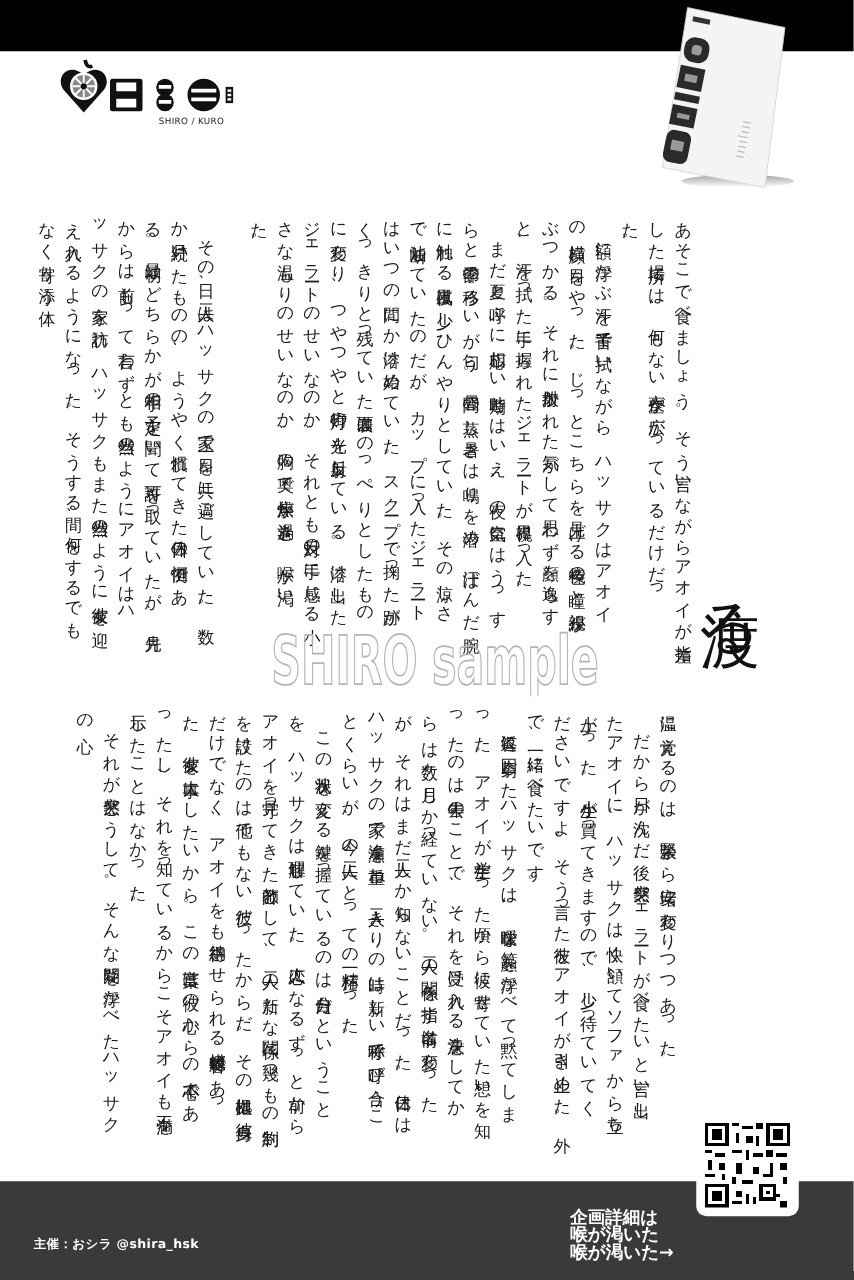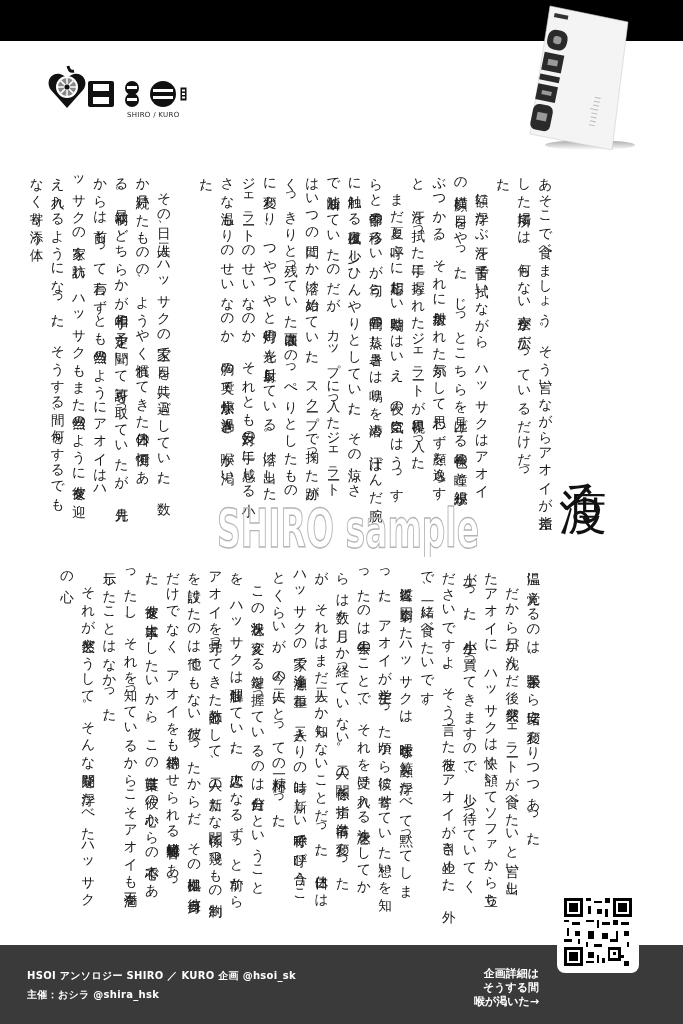--- a/index.html
+++ b/index.html
@@ -1,21 +1,21 @@
 <!DOCTYPE html>
 <html><head>
   <meta charset="utf-8">
   <style>
     * { margin: 0; padding: 0; box-sizing: border-box; }
     html, body { width: 683px; height: 1024px; overflow: hidden; background: #ffffff; }
     body { position: relative; font-family: "DejaVu Serif", "Liberation Serif", serif; color: #1a1a1a; }
 
     .top-band { position: absolute; left: 0; top: 0; width: 683px; height: 41px; background: #000000; }
 
-    .logo { position: absolute; left: 47px; top: 62px; width: 150px; height: 60px; text-align: right; }
+    .logo { position: absolute; left: 47px; top: 44px; width: 150px; height: 60px; text-align: right; }
     .logo-mark { position: absolute; left: 0; top: 0; }
     .logo-letters { position: absolute; left: 40px; top: 18px; display: flex; gap: 3px; }
     .logo-letter { display: inline-block; width: 28px; height: 28px; }
     .logo-sub { position: absolute; left: 80px; top: 49px; font-family: "DejaVu Sans", sans-serif; font-size: 7px; letter-spacing: 0.3px; color: #222; white-space: nowrap; }
 
     .book { position: absolute; left: 520px; top: 2px; width: 125px; height: 148px; }
 
     .body-block { position: absolute; top: 168px; height: 340px; writing-mode: vertical-rl; font-size: 13.6px; line-height: 21.2px; letter-spacing: 1.3px; }
     .body-block p { text-indent: 0; }
     .block-upper { left: 72px; width: 484px; }
@@ -23,21 +23,21 @@
 
     .title { position: absolute; left: 556px; top: 448px; writing-mode: vertical-rl; font-family: "DejaVu Sans", sans-serif; font-size: 48px; line-height: 56px; color: #111; }
 
     .watermark { position: absolute; left: 213px; top: 495px; width: 270px; height: 62px; }
 
     .qr-box { position: absolute; left: 557px; top: 891px; width: 82px; height: 82px; background: #ffffff; border-radius: 8px; z-index: 3; padding: 7px; }
 
     .footer { position: absolute; left: 0; top: 945px; width: 683px; height: 79px; background: #3a3a3a; color: #ffffff; font-family: "DejaVu Sans", sans-serif; font-weight: bold; }
     .footer-line1 { position: absolute; left: 27px; top: 24px; font-size: 10px; letter-spacing: 0.3px; white-space: nowrap; }
     .footer-line2 { position: absolute; left: 27px; top: 43px; font-size: 10px; letter-spacing: 0.3px; white-space: nowrap; }
-    .footer-cta { position: absolute; right: 144px; top: 22px; text-align: right; font-size: 11px; line-height: 14px; white-space: nowrap; }
+    .footer-cta { position: absolute; right: 144px; top: 22px; text-align: left; font-size: 14px; line-height: 14px; white-space: nowrap; }
   </style>
 </head>
 <body>
 
 <div class="top-band"></div>
 
 <div class="logo">
   <svg class="logo-mark" width="40" height="48" viewBox="0 0 40 48">
     <path d="M21 4 C22 8 23 10 27 9" stroke="#111" stroke-width="3" fill="none"></path>
     <path d="M20 46 L4 28 C-2 20 4 10 13 12 C16 13 18 14 20 16 C22 14 24 13 27 12 C36 10 42 20 36 28 Z" fill="#111"></path>
@@ -183,20 +183,19 @@
         <rect x="12" y="21" width="1" height="3"></rect>
         <rect x="14" y="22" width="1" height="2"></rect>
       <rect x="8" y="23" width="3" height="1"></rect>
         <rect x="22" y="23" width="2" height="2"></rect>
         <rect x="21" y="21" width="1" height="1"></rect>
     </g>
   </svg>
 </div>
 
 <div class="footer">
-  <div class="footer-line1">HSOI アンソロジー SHIRO ／ KURO 企画 @hsoi_sk</div>
   <div class="footer-line2">主催：おシラ @shira_hsk</div>
   <div class="footer-cta">
     <div>企画詳細は</div>
-    <div>そうする間</div>
+    <div>喉が渇いた</div>
     <div>喉が渇いた→</div>
   </div>
 </div>
 
 </body></html>

